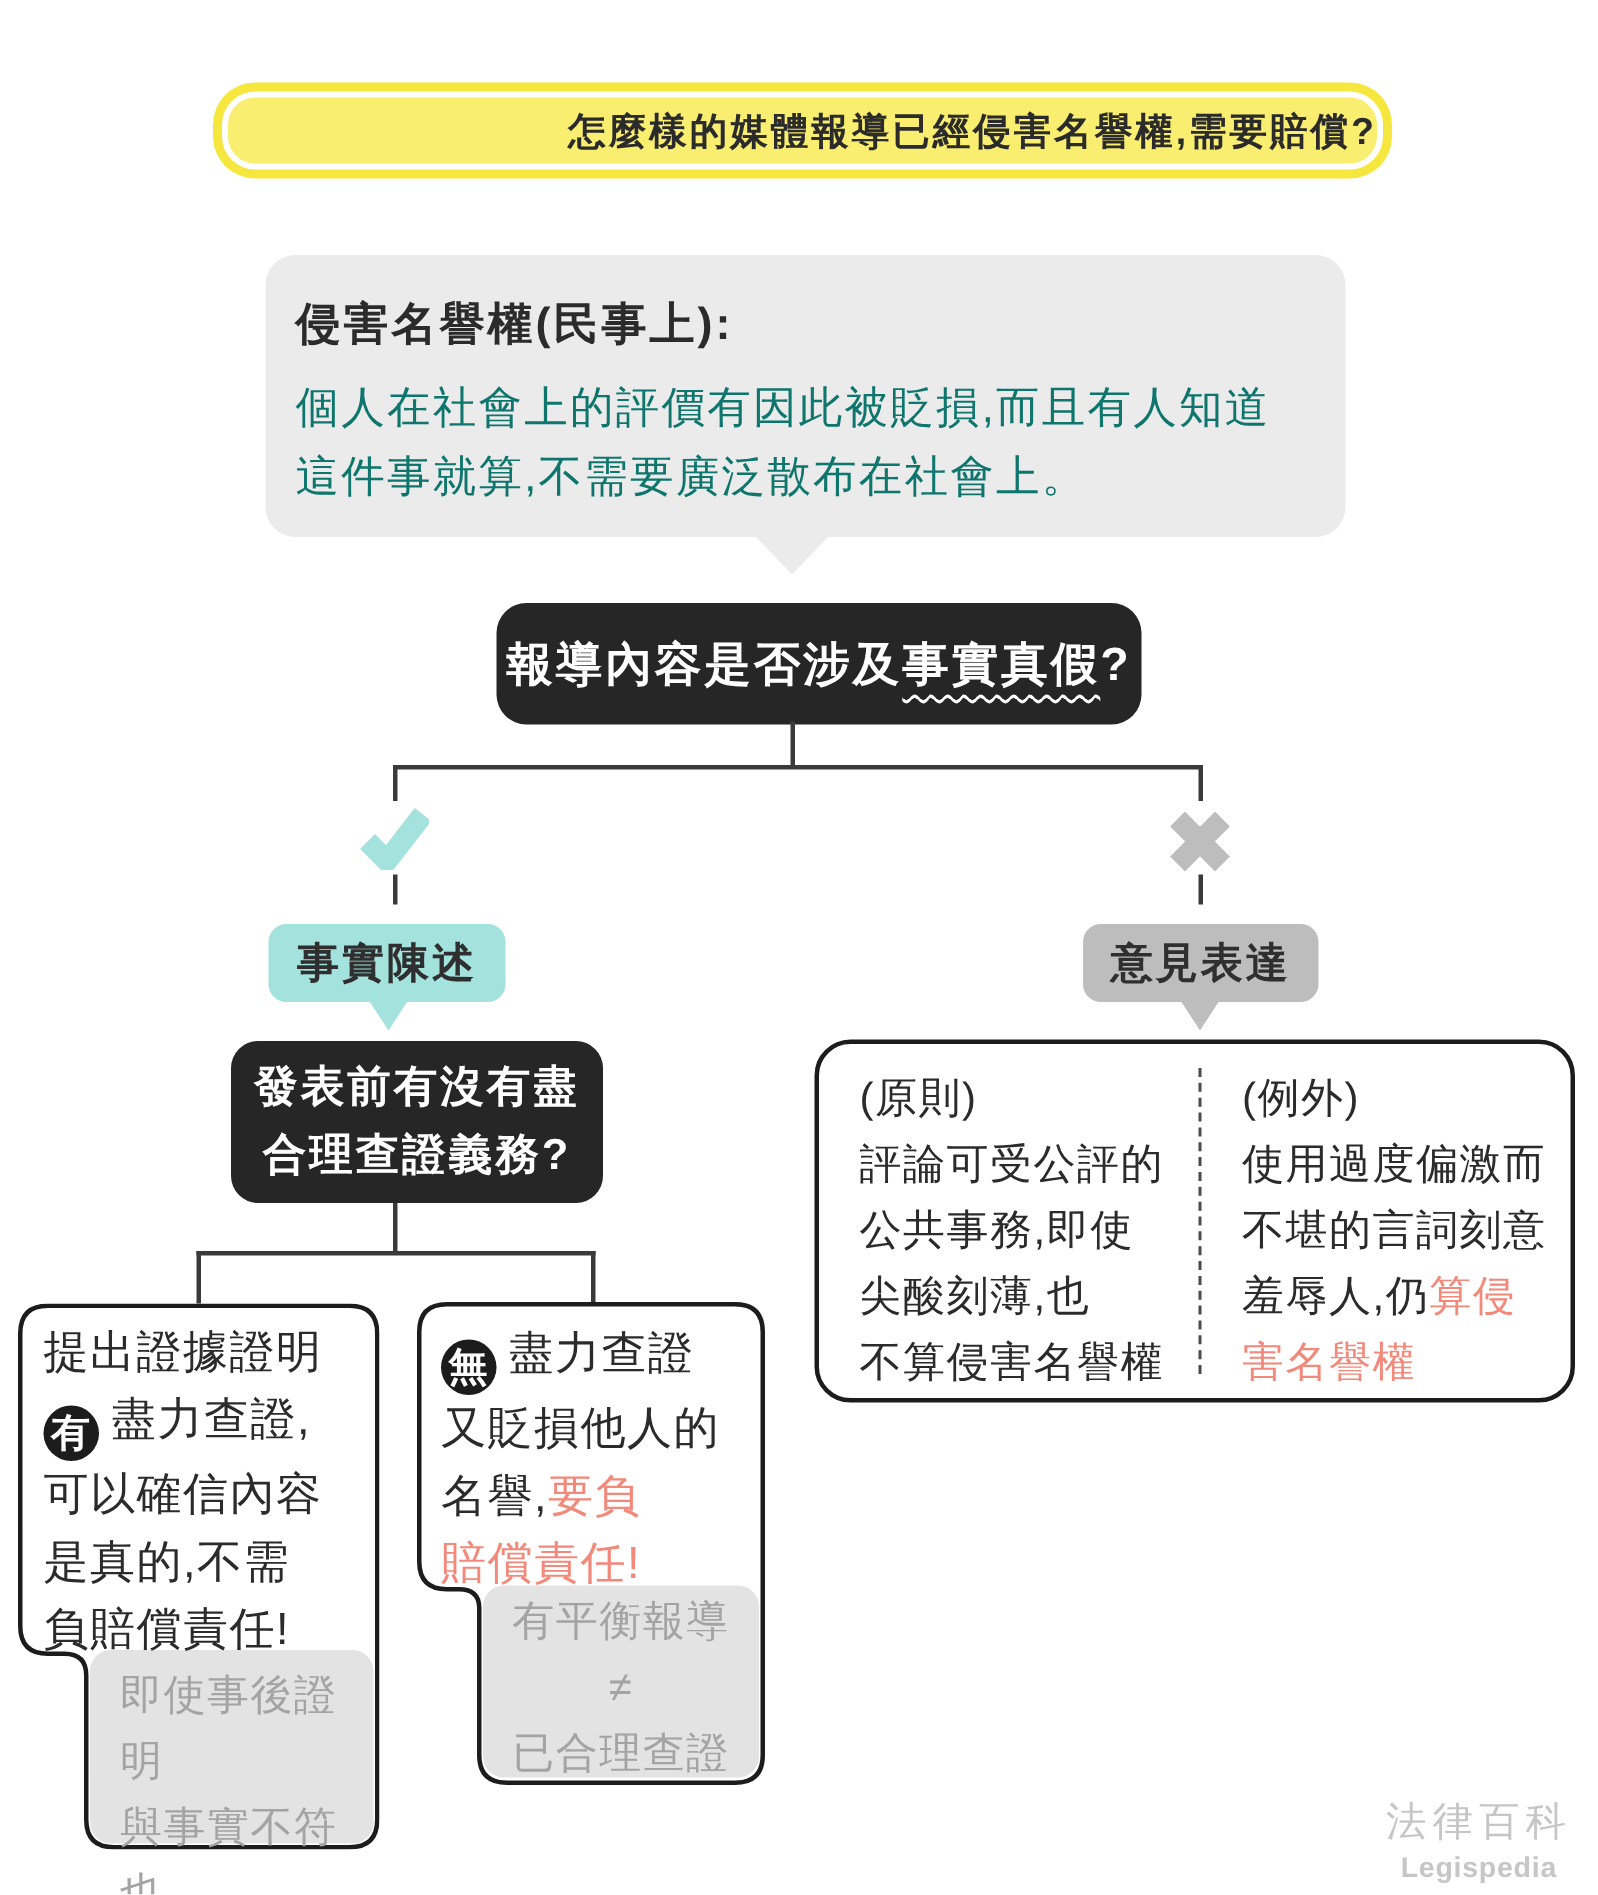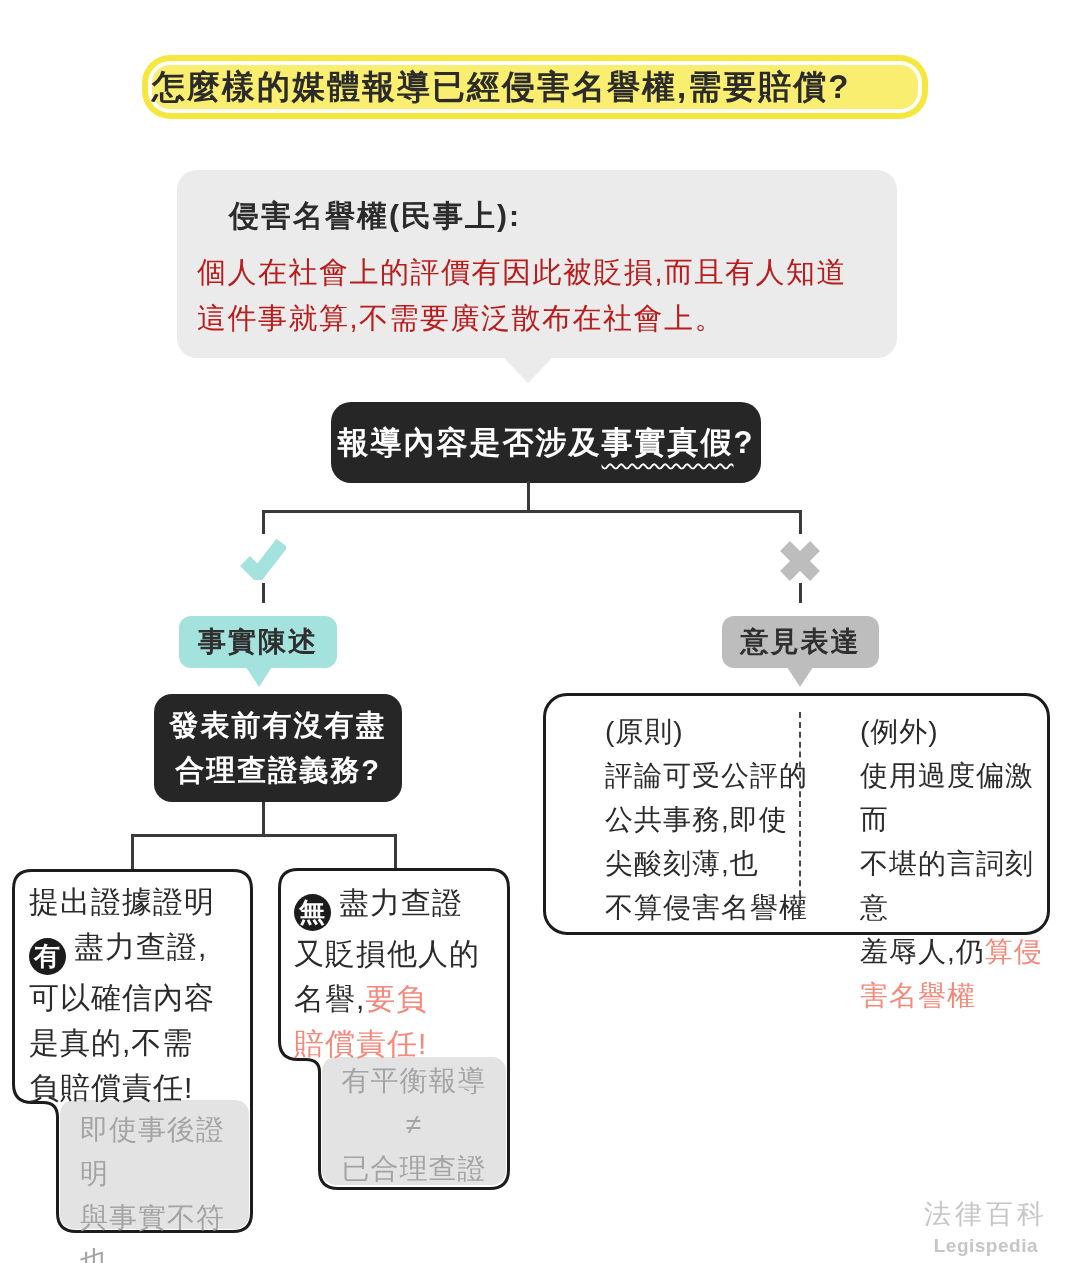--- a/index.html
+++ b/index.html
@@ -4,28 +4,28 @@
 <style>
   html,body{margin:0;padding:0;background:#fff;}
   #page{position:relative;width:1065px;height:1263px;background:#ffffff;overflow:hidden;
         font-family:"Liberation Sans","DejaVu Sans",sans-serif;color:#2b2b2b;}
   .abs{position:absolute;}
   .line{position:absolute;background:#3a3a3a;}
 
   
   #title{position:absolute;left:152px;top:65px;width:766px;height:44px;background:#F9EE6F;
          border-radius:18px;box-shadow:0 0 0 4px #ffffff,0 0 0 10px #F6E73F;
-         display:flex;align-items:center;justify-content:flex-start;
-         font-size:33px;font-weight:bold;letter-spacing:2px;}
+         display:flex;align-items:center;justify-content:flex-end;
+         font-size:25px;font-weight:bold;letter-spacing:2px;}
 
   
   #intro{position:absolute;left:177px;top:170px;width:720px;height:188px;background:#EBEBEB;
          border-radius:20px;padding:26px 0 0 20px;box-sizing:border-box;}
-  #intro .hd{display:block;font-size:30px;font-weight:bold;letter-spacing:2px;margin-bottom:12px;margin-left:32px;}
-  #intro .bd{display:block;font-size:29px;line-height:46px;letter-spacing:1.5px;color:#b91c1c;}
+  #intro .hd{display:block;font-size:30px;font-weight:bold;letter-spacing:2px;margin-bottom:12px;}
+  #intro .bd{display:block;font-size:29px;line-height:46px;letter-spacing:1.5px;color:#0f766e;}
   .tail{position:absolute;width:0;height:0;}
   #intro-tail{left:503px;top:357px;border-left:25px solid transparent;border-right:25px solid transparent;border-top:26px solid #EBEBEB;}
 
   
   .qbox{position:absolute;background:#262626;color:#fff;font-weight:bold;letter-spacing:2px;
         display:flex;align-items:center;justify-content:center;margin-left:14px;}
   #q1{left:317px;top:402px;width:430px;height:81px;border-radius:20px;font-size:31px;}
   #q1 .wavy{text-decoration-line:underline;text-decoration-style:wavy;text-decoration-thickness:2px;text-underline-offset:10px;}
   #q2{left:140px;top:694px;width:248px;height:108px;border-radius:18px;font-size:29px;
       flex-direction:column;line-height:45px;}
@@ -54,21 +54,21 @@
   #boxB .note{left:44px;top:189px;width:184px;height:128px;padding-top:2px;text-align:center;}
   .circle{display:inline-flex;width:37px;height:37px;border-radius:50%;background:#1c1c1c;color:#fff;
           align-items:center;justify-content:center;font-size:26px;font-weight:bold;
           vertical-align:-8px;margin-right:8px;}
   .red{color:#F3897B;}
   .inline{display:inline !important;}
 
   
   #opbox{position:absolute;left:543px;top:693px;width:507px;height:242px;background:#fff;
          border:3px solid #1c1c1c;border-radius:24px;box-sizing:border-box;}
-  #opbox .col{position:absolute;top:14px;font-size:28px;line-height:44px;letter-spacing:1px;margin-left:32px;}
+  #opbox .col{position:absolute;top:14px;font-size:28px;line-height:44px;letter-spacing:1px;}
   #opbox .col span{display:block;}
   #opbox .col-left{left:27px;}
   #opbox .col-right{left:282px;}
   #op-divider{position:absolute;left:253px;top:16px;bottom:16px;width:0;border-left:2px dashed #4a4a4a;}
 
   
   #logo{position:absolute;left:880px;top:1196px;width:168px;text-align:right;color:#C6C6C6;}
   #logo .zh{display:block;font-size:27px;letter-spacing:4px;}
   #logo .en{display:block;font-size:19px;font-weight:bold;margin:3px 10px 0 0;letter-spacing:0.5px;}
 </style>

